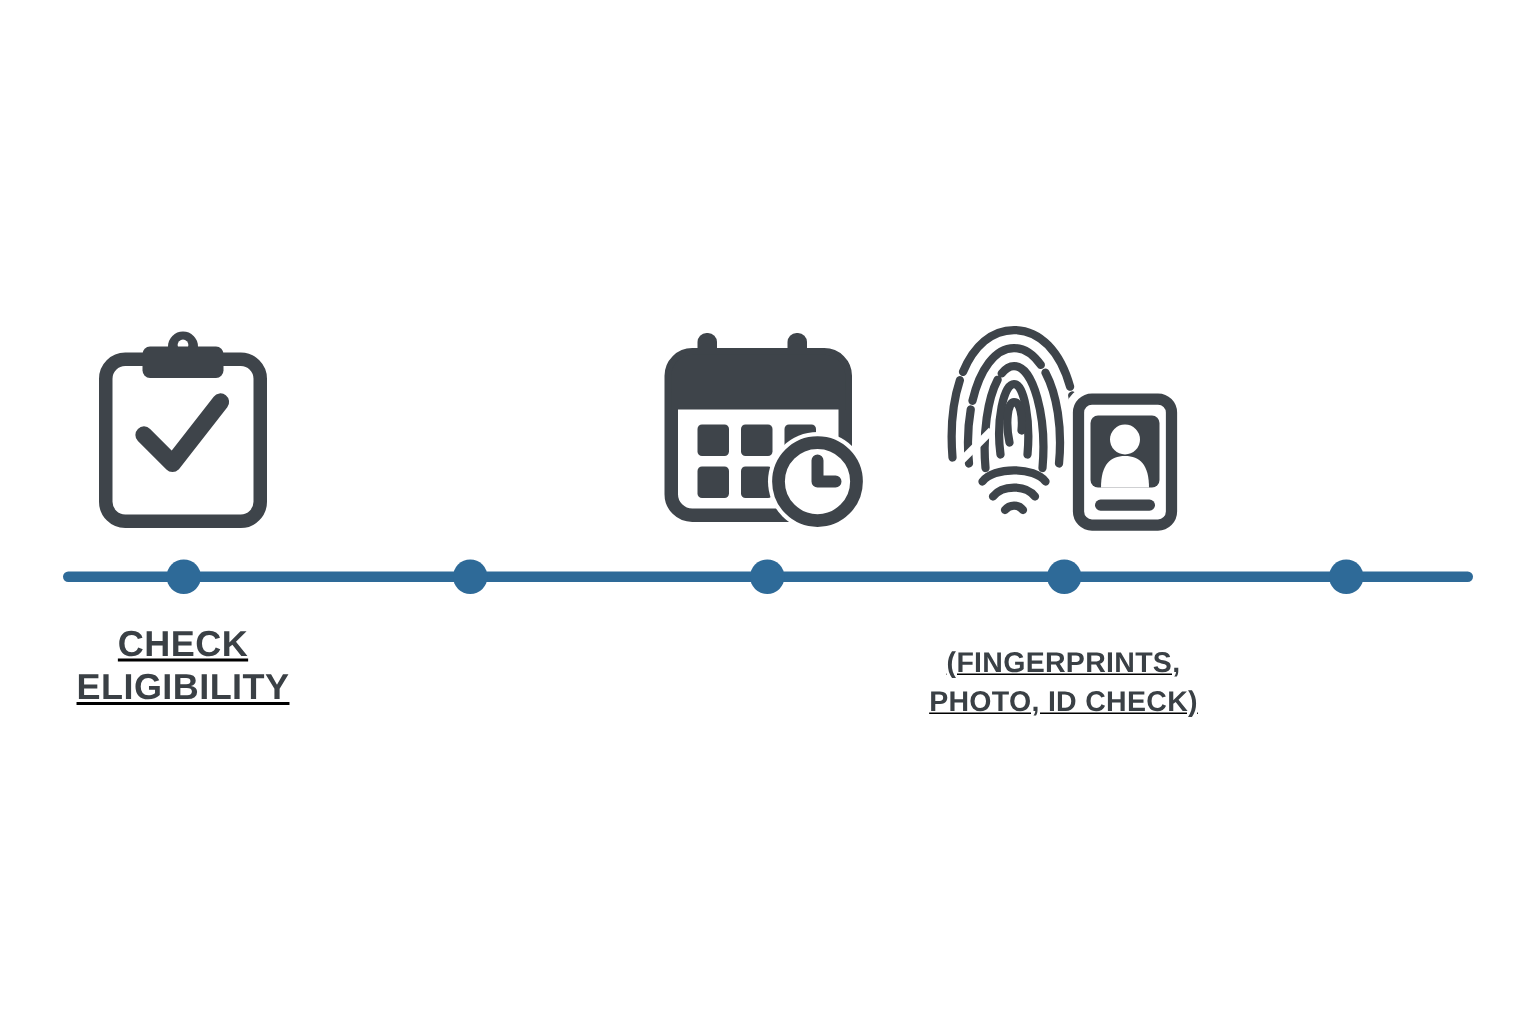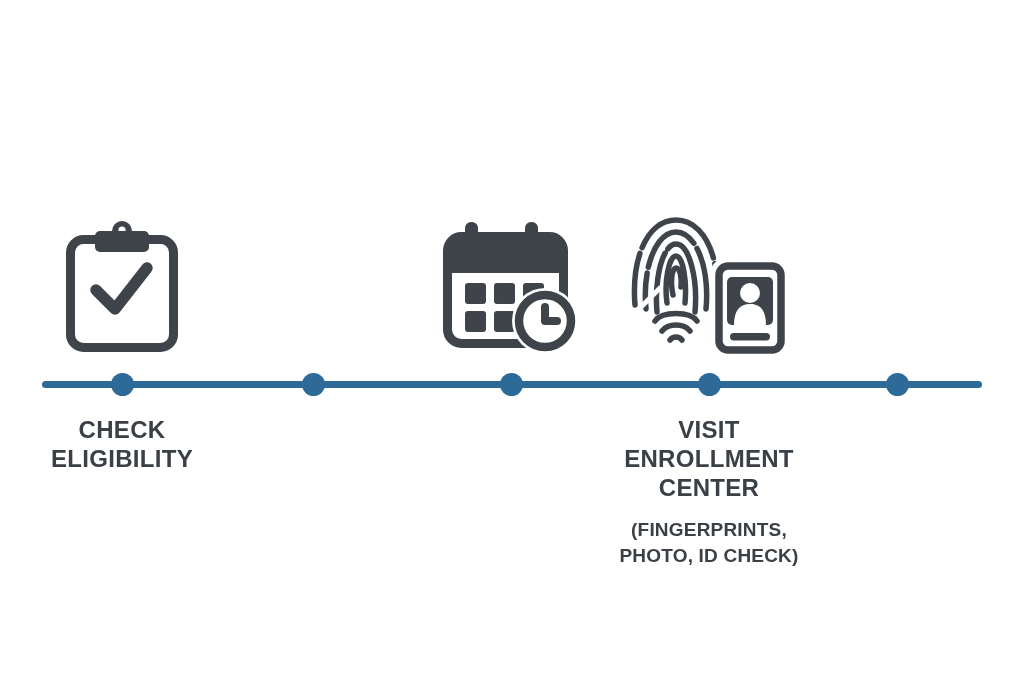--- a/index.html
+++ b/index.html
@@ -3,21 +3,21 @@
 <meta charset="utf-8">
 <style>
   html,body{margin:0;padding:0;background:#fff;}
   #canvas{
     position:relative;width:1024px;height:683px;background:#ffffff;overflow:hidden;
     font-family:"Liberation Sans",sans-serif;
   }
   .icon{color:#3e444a;}
   .step{position:absolute;top:210px;width:200px;height:360px;}
   .icon-slot{position:absolute;left:50%;transform:translateX(-50%);}
-  .labels{position:absolute;top:205px;width:100%;text-align:center;}
+  .labels{position:absolute;top:205px;width:100%;text-align:center;text-decoration:underline;}
   .label{
     font-weight:bold;font-size:24px;line-height:29px;color:#3a4045;
     white-space:pre-line;letter-spacing:.3px;
   }
   .sublabel{
     font-weight:bold;font-size:19px;line-height:26px;color:#3a4045;
     white-space:pre-line;letter-spacing:.2px;margin-top:15px;
   }
   .timeline-line{
     position:absolute;left:42px;top:381px;width:940px;height:7px;
@@ -90,23 +90,20 @@
         <path d="M2 104 L32 74" stroke="#fff" stroke-width="5" fill="none"></path>
         <rect x="90" y="53" width="62" height="84" rx="9" fill="#fff" stroke="#fff" stroke-width="18"></rect>
         <rect x="90" y="53" width="62" height="84" rx="9" fill="#fff" stroke="currentColor" stroke-width="7.5"></rect>
         <rect x="98" y="64" width="46" height="48" rx="5" fill="currentColor"></rect>
         <circle cx="121" cy="80" r="10" fill="#fff"></circle>
         <path d="M105 112 C105 97 111 91 121 91 C131 91 137 97 137 112 Z" fill="#fff"></path>
         <rect x="101" y="120" width="40" height="7.5" rx="3.7" fill="currentColor"></rect>
       </svg>
     </div>
     <div class="labels">
-      <div class="label">VISIT
-ENROLLMENT
-CENTER</div>
       <div class="sublabel">(FINGERPRINTS,
 PHOTO, ID CHECK)</div>
     </div>
   </div>
 
 
   <div class="timeline-line"></div>
   <div class="timeline-dot" style="left:111px;"></div>
   <div class="timeline-dot" style="left:302px;"></div>
   <div class="timeline-dot" style="left:500px;"></div>

